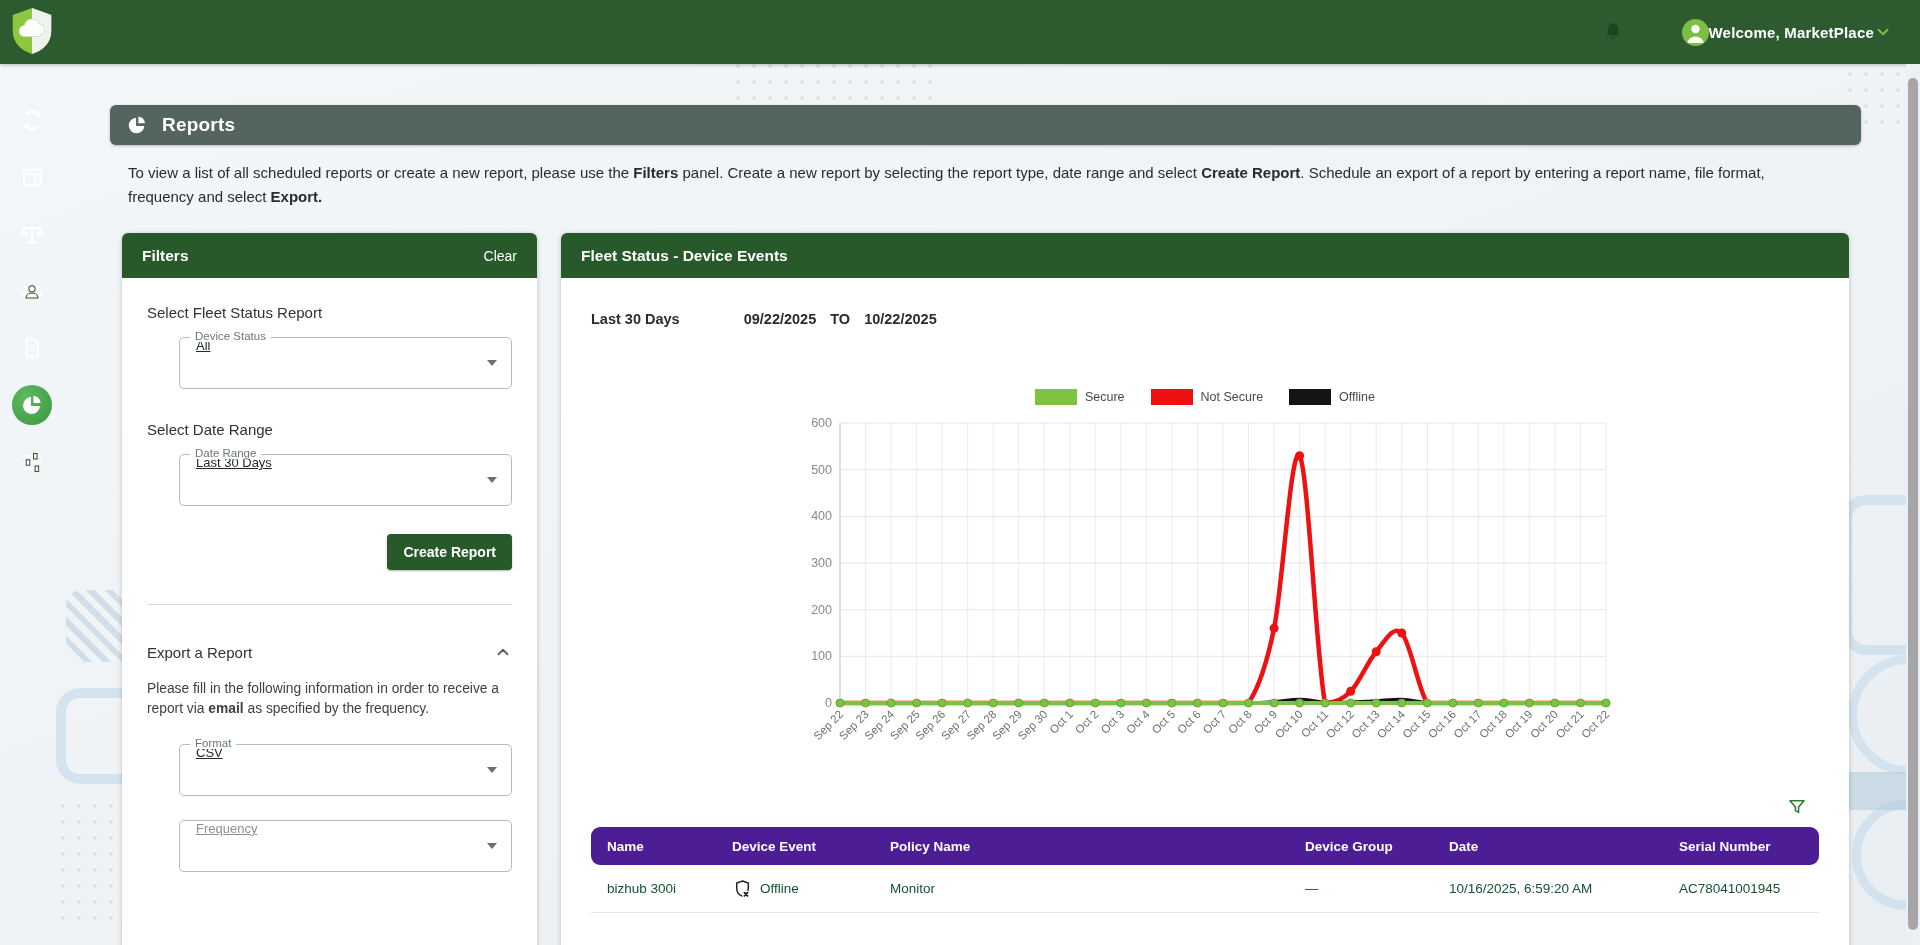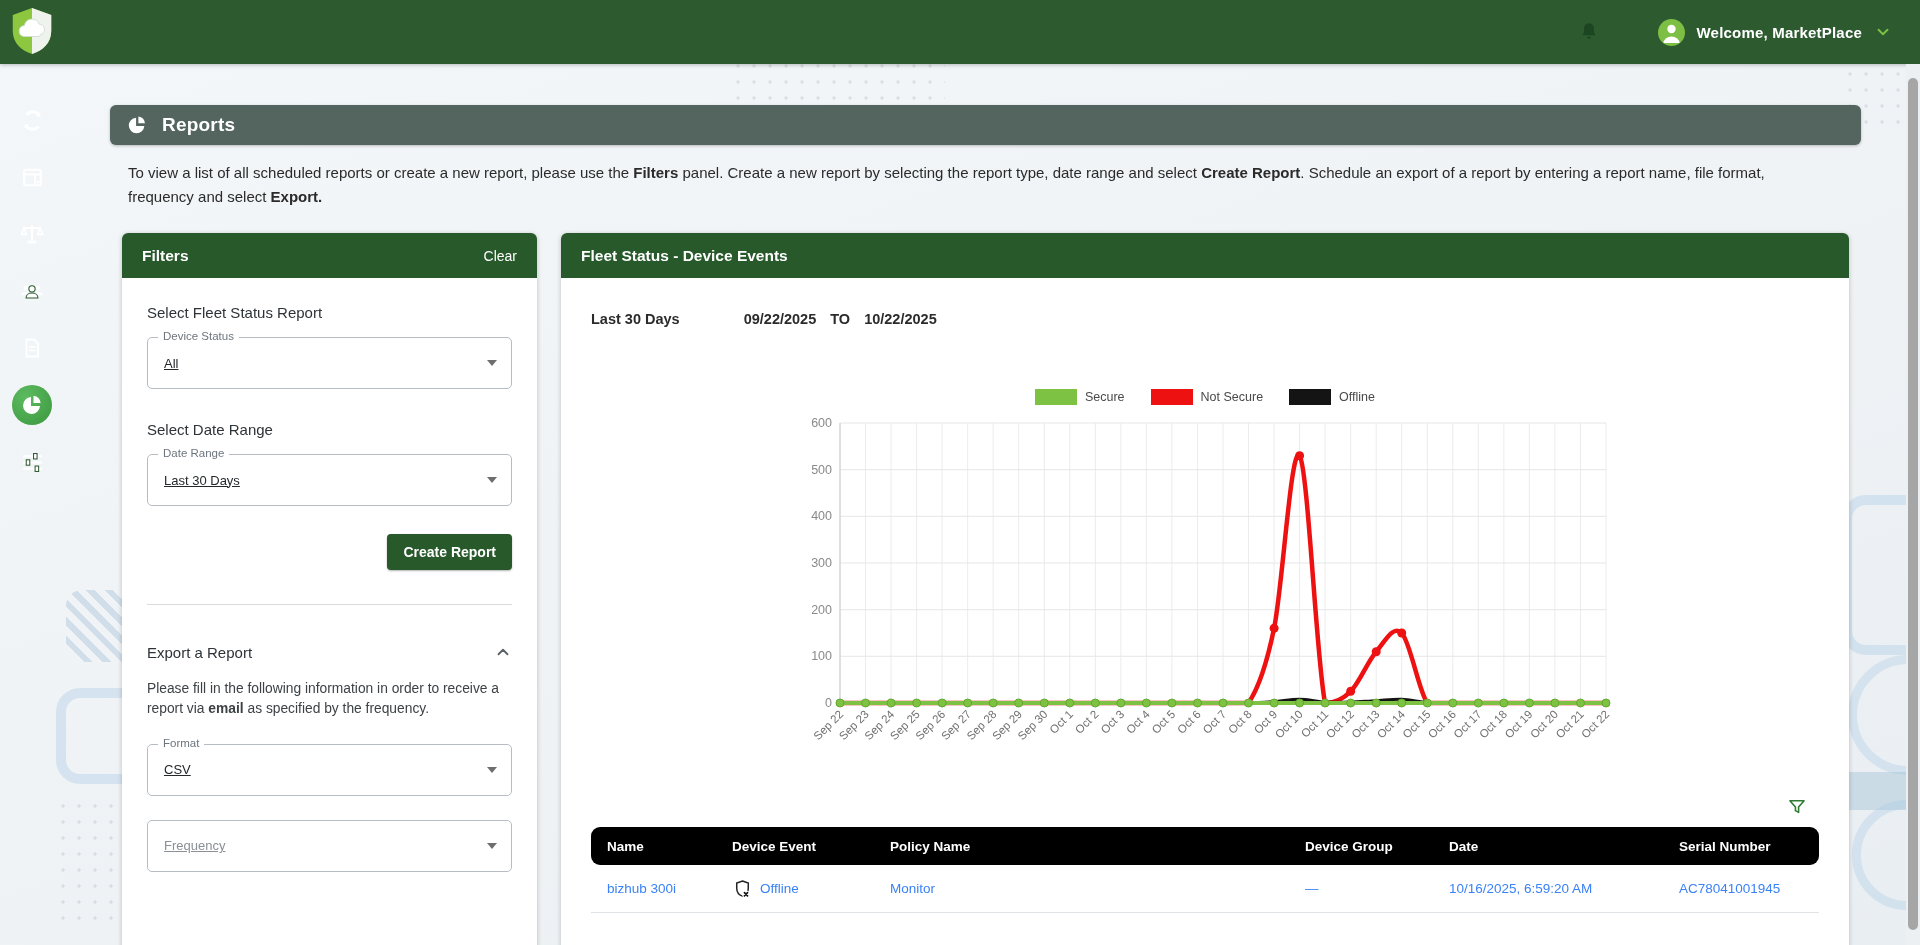--- a/index.html
+++ b/index.html
@@ -8,21 +8,21 @@
   body {
     font-family:"Liberation Sans","DejaVu Sans",sans-serif;
     background:linear-gradient(160deg,#f4f7f9 0%,#eef2f5 60%,#e9eef2 100%);
     color:#2b2d2e; position:relative;
   }
   
   .topbar { position:absolute; left:0; top:0; right:0; height:64px; background:#2d5a2f; z-index:5;
     display:flex; align-items:center; justify-content:flex-end; padding-right:28px;
     box-shadow:0 1px 4px rgba(0,0,0,.25); }
   .bell-btn { background:none; border:none; cursor:pointer; margin-right:58px; display:flex; }
-  .user-menu { display:flex; align-items:center; gap:12px; cursor:pointer; }
+  .user-menu { display:flex; align-items:center; gap:0; cursor:pointer; }
   .avatar { width:27px; height:27px; border-radius:50%; background:#7cbf44; position:relative; overflow:hidden; flex:0 0 auto; }
   .welcome { color:#ffffff; font-weight:bold; font-size:15px; letter-spacing:.2px; }
   
   .sidebar { position:absolute; left:0; top:0; bottom:0; width:64px; z-index:6;
     background:linear-gradient(180deg,#2f5f33 0%,#2a552e0 0%,#2d5a2f 0%,#1d4521 100%);
     display:flex; flex-direction:column; align-items:center; }
   .logo { margin-top:6px; width:44px; height:50px; }
   .nav { margin-top:44px; display:flex; flex-direction:column; align-items:center; gap:17px; }
   .nav-btn { width:40px; height:40px; border:none; background:transparent; border-radius:50%;
     display:flex; align-items:center; justify-content:center; cursor:pointer; }
@@ -38,21 +38,21 @@
   .card { position:absolute; background:#fff; border-radius:6px; box-shadow:0 1px 5px rgba(0,0,0,.22); z-index:2; }
   .card-head { height:45px; background:#27592b; border-radius:6px 6px 0 0; display:flex; align-items:center;
     padding:0 20px; color:#fff; }
   .filters-card { left:58px; top:169px; width:415px; height:810px; }
   .filters-head { justify-content:space-between; }
   .filters-title { font-size:15.5px; font-weight:bold; }
   .clear-btn { background:none; border:none; color:#fff; font-size:14px; cursor:pointer; font-family:inherit; }
   .filters-body { padding:26px 25px 20px 25px; }
   .sec-heading { font-size:15px; font-weight:normal; color:#2e3338; }
   .field { position:relative; border:1px solid #b6bcc1; border-radius:5px; height:52px; margin-top:16px;
-    display:flex; align-items:center; padding:0 16px; cursor:pointer; background:#fff; }
+    display:flex; align-items:flex-start; padding:0 16px; cursor:pointer; background:#fff;margin-left:32px; }
   .field .flabel { position:absolute; top:-8px; left:10px; background:#fff; padding:0 5px; font-size:11.5px; color:#6c757d; }
   .field .fvalue { font-size:13px; color:#24282b;text-decoration:underline; }
   .field .fvalue.ph, input.finput::placeholder { color:#8a9096; }
   .field .arrow { position:absolute; right:14px; top:50%; margin-top:-3px; width:0; height:0;
     border-left:5px solid transparent; border-right:5px solid transparent; border-top:6px solid #6e6e6e; }
   input.finput { width:100%; height:100%; border:none; outline:none; font-size:15px; font-family:inherit; color:#24282b; background:transparent; }
   .mt32 { margin-top:32px; }
   .btn-row { display:flex; justify-content:flex-end; margin-top:28px; }
   .create-btn { background:#27592b; color:#fff; border:none; border-radius:4px; font-family:inherit;
     font-size:14px; font-weight:bold; padding:10px 16px; cursor:pointer; box-shadow:0 1px 2px rgba(0,0,0,.3); }
@@ -66,24 +66,24 @@
   .range-row { display:flex; align-items:center; margin:33px 0 0 30px; font-size:14.5px; font-weight:bold; color:#2b2b2b; }
   .range-row .gap-lg { margin-left:64px; } .range-row .gap-sm { margin-left:14px; }
   .legend { display:flex; justify-content:center; gap:26px; margin-top:62px; }
   .lg-item { display:flex; align-items:center; gap:8px; cursor:pointer; }
   .lg-swatch { width:42px; height:16px; display:inline-block; }
   .lg-label { font-size:12.5px; color:#4a4a4a; }
   .chart-holder { display:flex; justify-content:center; margin-top:4px; }
   .funnel-row { display:flex; justify-content:flex-end; padding-right:42px; margin-top:-12px; }
   .funnel-btn { background:none; border:none; cursor:pointer; display:flex; }
   .evt-table { margin:10px 30px 0 30px; }
-  .thead { display:grid; grid-template-columns:125px 158px 415px 144px 230px 1fr; background:#000000;
+  .thead { display:grid; grid-template-columns:125px 158px 415px 144px 230px 1fr; background:#4c1d95;
     border-radius:9px; height:38px; align-items:center; color:#fff; font-size:13.5px; font-weight:bold; padding:0 16px; }
   .trow { display:grid; grid-template-columns:125px 158px 415px 144px 230px 1fr; height:48px; align-items:center;
-    font-size:13.5px; color:#3b82f6; padding:0 16px; border-bottom:1px solid #e1e4e6; }
+    font-size:13.5px; color:#14532d; padding:0 16px; border-bottom:1px solid #e1e4e6; }
   .evt-cell { display:flex; align-items:center; gap:7px; }
   
   .decor { position:absolute; z-index:0; pointer-events:none; }
   .dots { background-image:radial-gradient(circle,#c3cdd6 1.5px,transparent 1.7px); background-size:16px 16px; opacity:.55; }
   .stripes { background:repeating-linear-gradient(45deg,rgba(170,196,219,.45) 0 6px,transparent 6px 13px); border-radius:16px; }
   .o-rect { border:10px solid rgba(168,203,228,.38); border-radius:24px; }
   .o-circ { border:9px solid rgba(168,203,228,.34); border-radius:50%; }
   .bar { background:rgba(150,186,209,.38); }
   .scroll-track { position:absolute; right:0; top:64px; width:14px; bottom:0; background:#edf0f2; z-index:7; }
   .scroll-thumb { position:absolute; right:2px; top:78px; width:10px; height:852px; background:#a6a6a6; border-radius:5px; z-index:8; cursor:pointer; }

